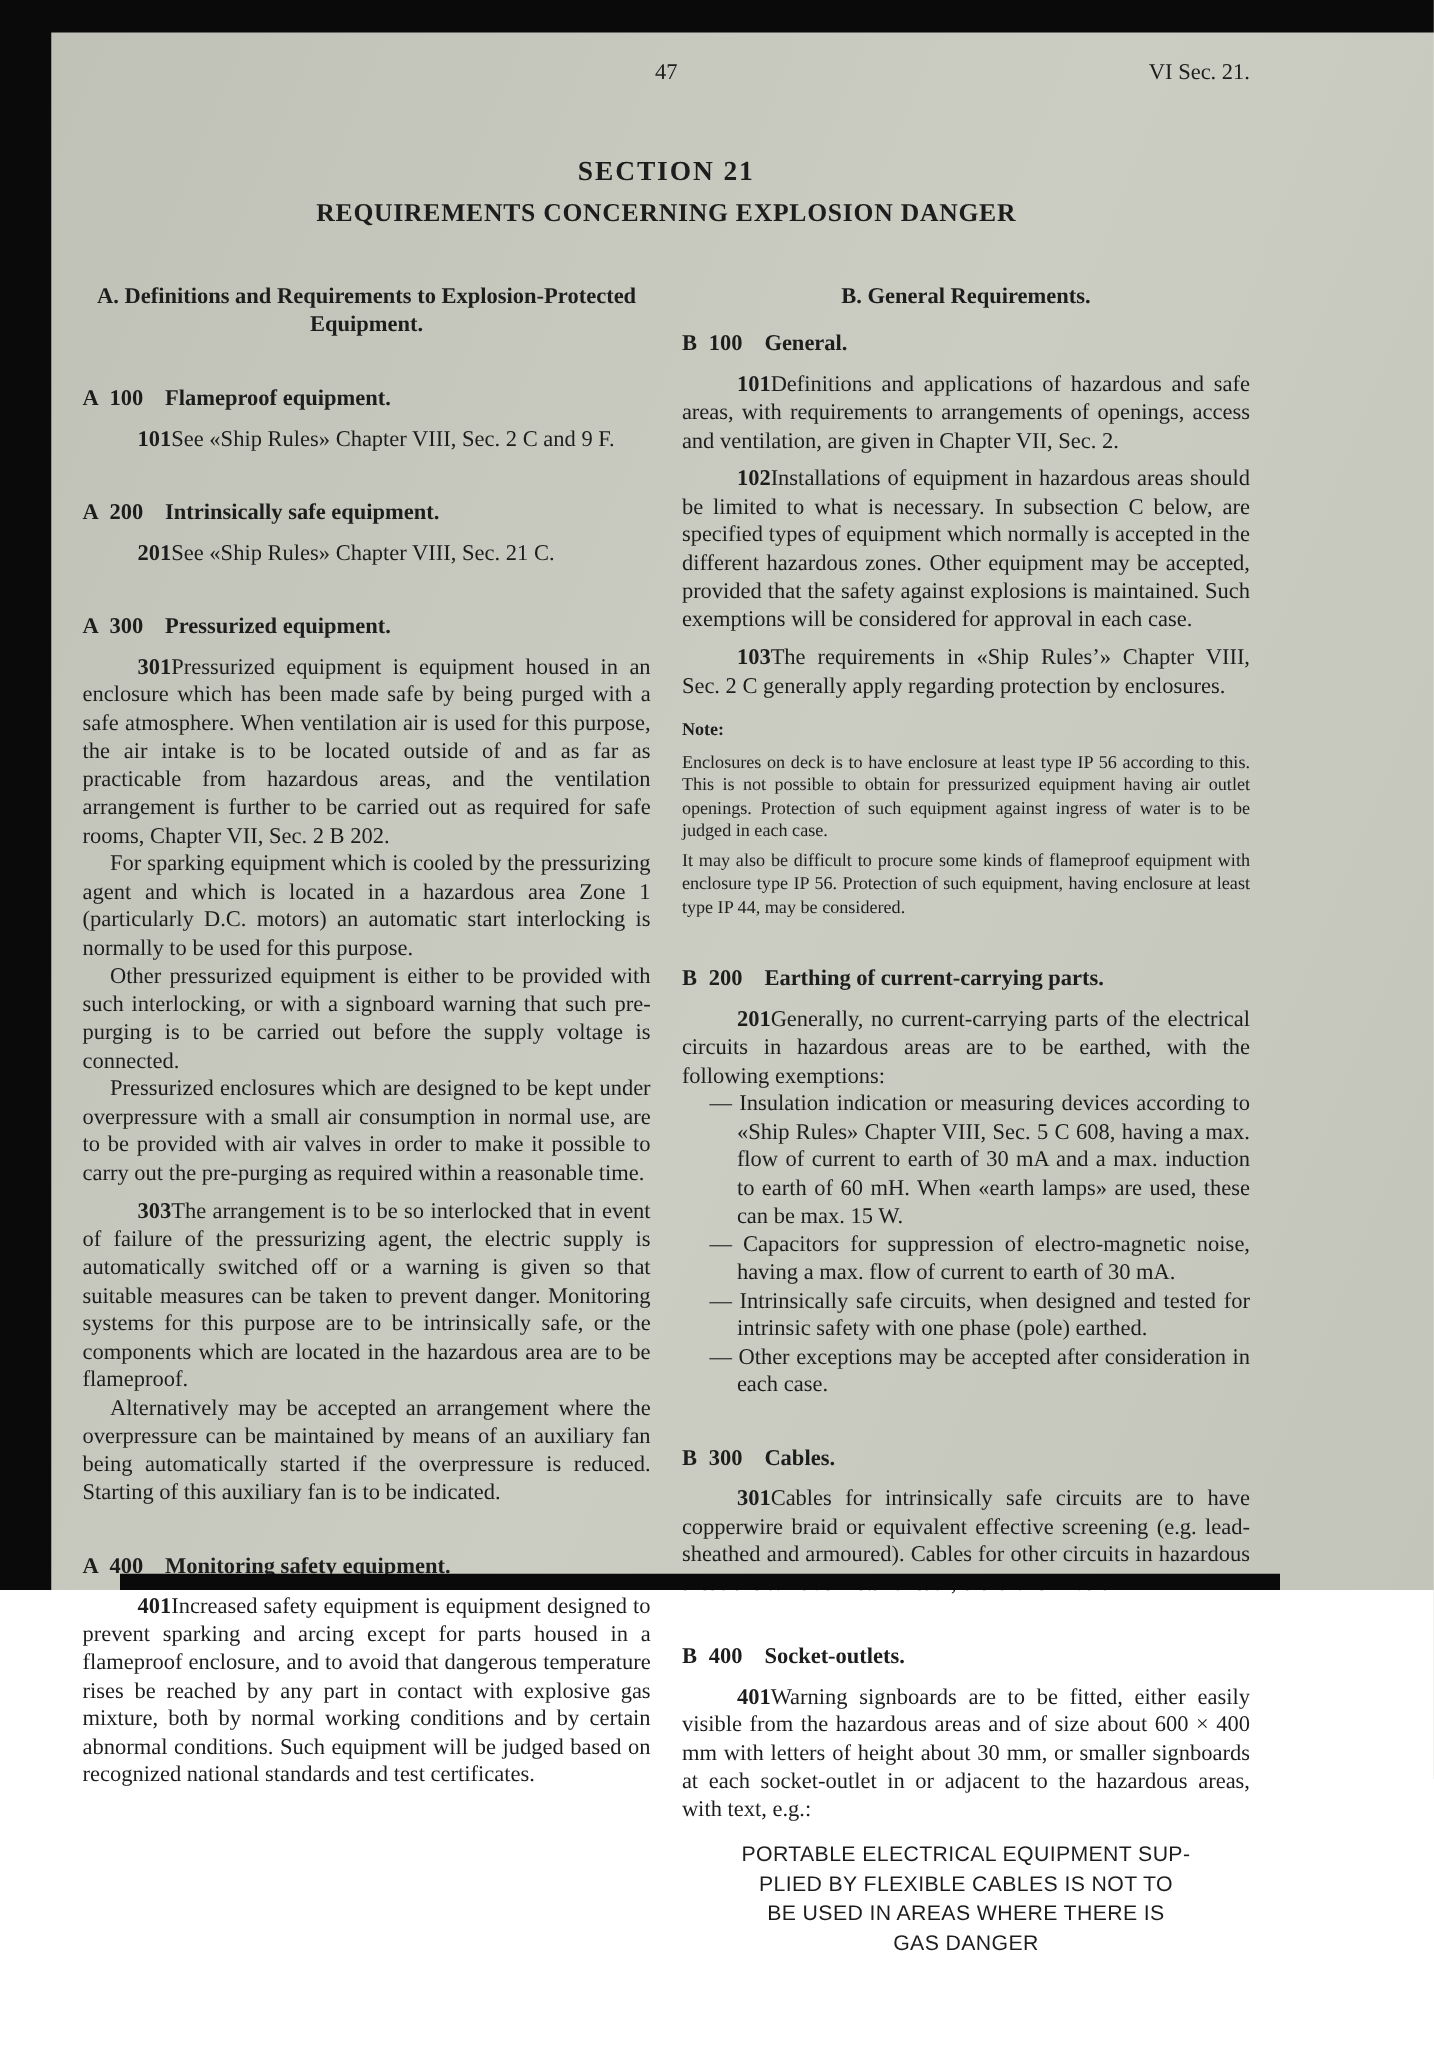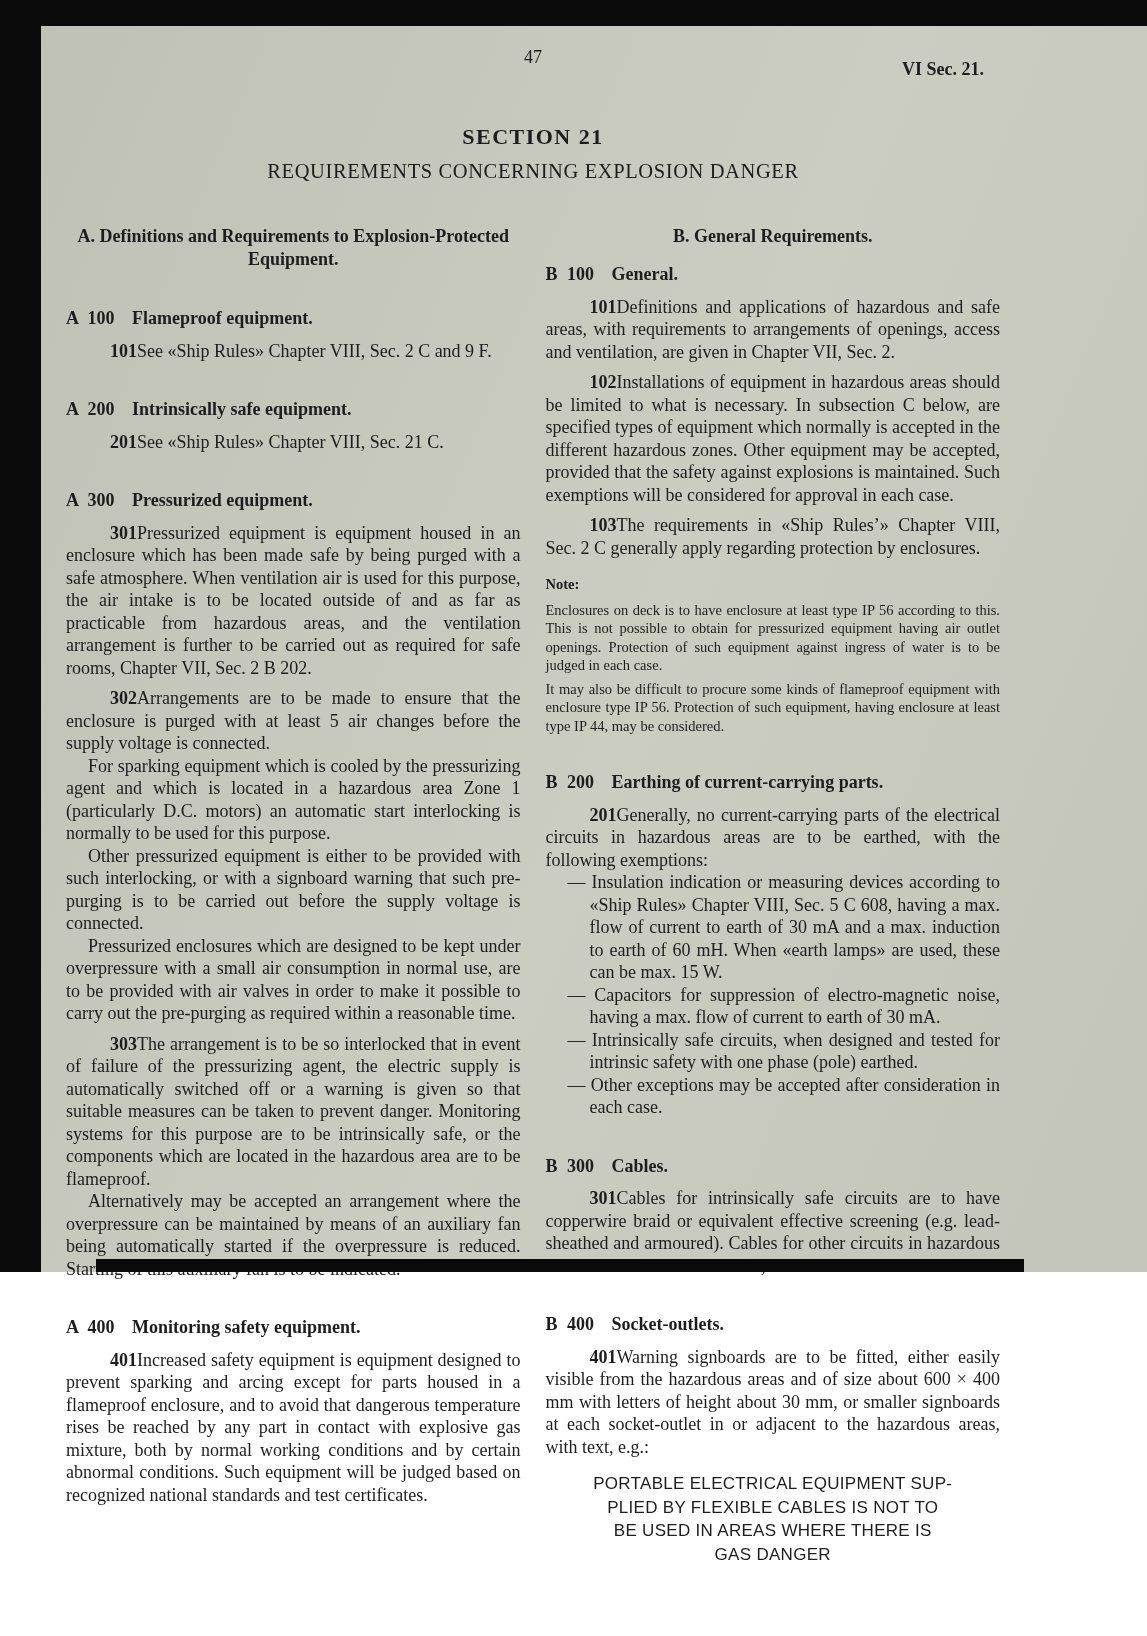--- a/index.html
+++ b/index.html
@@ -17,25 +17,25 @@
     background: linear-gradient(112deg, rgba(0,0,0,0.05) 0%, rgba(255,255,255,0.04) 55%, rgba(0,0,0,0.03) 100%);
   }
   .edge { position: absolute; background: var(--edge, #0a0a0a); z-index: 3; }
   .edge-top { top: 0; left: 0; width: 100%; height: 26px; }
   .edge-left { top: 0; left: 0; width: 41px; height: 100%; }
   .edge-bottom { bottom: 0; left: 96px; width: 928px; height: 13px; }
 
   .content { position: relative; padding: 46px 147px 0 66px; z-index: 2; }
 
   .page-header { position: relative; text-align: center; font-size: 18px; line-height: 22px; }
-  .section-ref { position: absolute; right: 16px; top: 0; font-weight: bold; margin-top: 12px; }
+  .section-ref { position: absolute; right: 0; top: 0; font-weight: normal; }
 
   .title-block { text-align: center; margin-top: 56px; }
   .title { font-size: 22px; font-weight: bold; letter-spacing: 1.5px; margin: 0; text-align: center; }
-  .subtitle { font-size: 20.5px; font-weight: normal; letter-spacing: 0.6px; margin: 10px 0 0 0; }
+  .subtitle { font-size: 20.5px; font-weight: bold; letter-spacing: 0.6px; margin: 10px 0 0 0; }
 
   .columns { display: flex; gap: 25px; margin-top: 42px; font-size: 18px; line-height: 22.5px; }
   .col { flex: 1; min-width: 0; }
 
   .col-heading { font-weight: bold; text-align: center; font-size: 18px; line-height: 23px; margin: 0; }
   .subsec { font-weight: bold; margin: 36px 0 10px 0; font-size: 18px; }
   .subsec.first { margin-top: 15px; }
   .subsec .code { display: inline-block; min-width: 66px; word-spacing: 5px; }
 
   .para { text-align: justify; text-indent: 22px; margin: 8px 0 0 0; }
@@ -79,21 +79,20 @@
         <h3 class="col-heading">A. Definitions and Requirements to Explosion-Protected Equipment.</h3>
 
         <h4 class="subsec"><span class="code">A 100</span><span>Flameproof equipment.</span></h4>
         <p class="para"><span class="num">101</span><span>See «Ship Rules» Chapter VIII, Sec. 2 C and 9 F.</span></p>
 
         <h4 class="subsec"><span class="code">A 200</span><span>Intrinsically safe equipment.</span></h4>
         <p class="para"><span class="num">201</span><span>See «Ship Rules» Chapter VIII, Sec. 21 C.</span></p>
 
         <h4 class="subsec"><span class="code">A 300</span><span>Pressurized equipment.</span></h4>
         <p class="para"><span class="num">301</span><span>Pressurized equipment is equipment housed in an enclosure which has been made safe by being purged with a safe atmosphere. When ventilation air is used for this purpose, the air intake is to be located outside of and as far as practicable from hazardous areas, and the ventilation arrangement is further to be carried out as required for safe rooms, Chapter VII, Sec. 2 B 202.</span></p>
-        <p class="para"><span class="num">302</span><span>Arrangements are to be made to ensure that the enclosure is purged with at least 5 air changes before the supply voltage is connected.</span></p>
         <p class="cont">For sparking equipment which is cooled by the pressurizing agent and which is located in a hazardous area Zone 1 (particularly D.C. motors) an automatic start interlocking is normally to be used for this purpose.</p>
         <p class="cont">Other pressurized equipment is either to be provided with such interlocking, or with a signboard warning that such pre-purging is to be carried out before the supply voltage is connected.</p>
         <p class="cont">Pressurized enclosures which are designed to be kept under overpressure with a small air consumption in normal use, are to be provided with air valves in order to make it possible to carry out the pre-purging as required within a reasonable time.</p>
         <p class="para"><span class="num">303</span><span>The arrangement is to be so interlocked that in event of failure of the pressurizing agent, the electric supply is automatically switched off or a warning is given so that suitable measures can be taken to prevent danger. Monitoring systems for this purpose are to be intrinsically safe, or the components which are located in the hazardous area are to be flameproof.</span></p>
         <p class="cont">Alternatively may be accepted an arrangement where the overpressure can be maintained by means of an auxiliary fan being automatically started if the overpressure is reduced. Starting of this auxiliary fan is to be indicated.</p>
 
         <h4 class="subsec"><span class="code">A 400</span><span>Monitoring safety equipment.</span></h4>
         <p class="para"><span class="num">401</span><span>Increased safety equipment is equipment designed to prevent sparking and arcing except for parts housed in a flameproof enclosure, and to avoid that dangerous temperature rises be reached by any part in contact with explosive gas mixture, both by normal working conditions and by certain abnormal conditions. Such equipment will be judged based on recognized national standards and test certificates.</span></p>
       </section>
 

